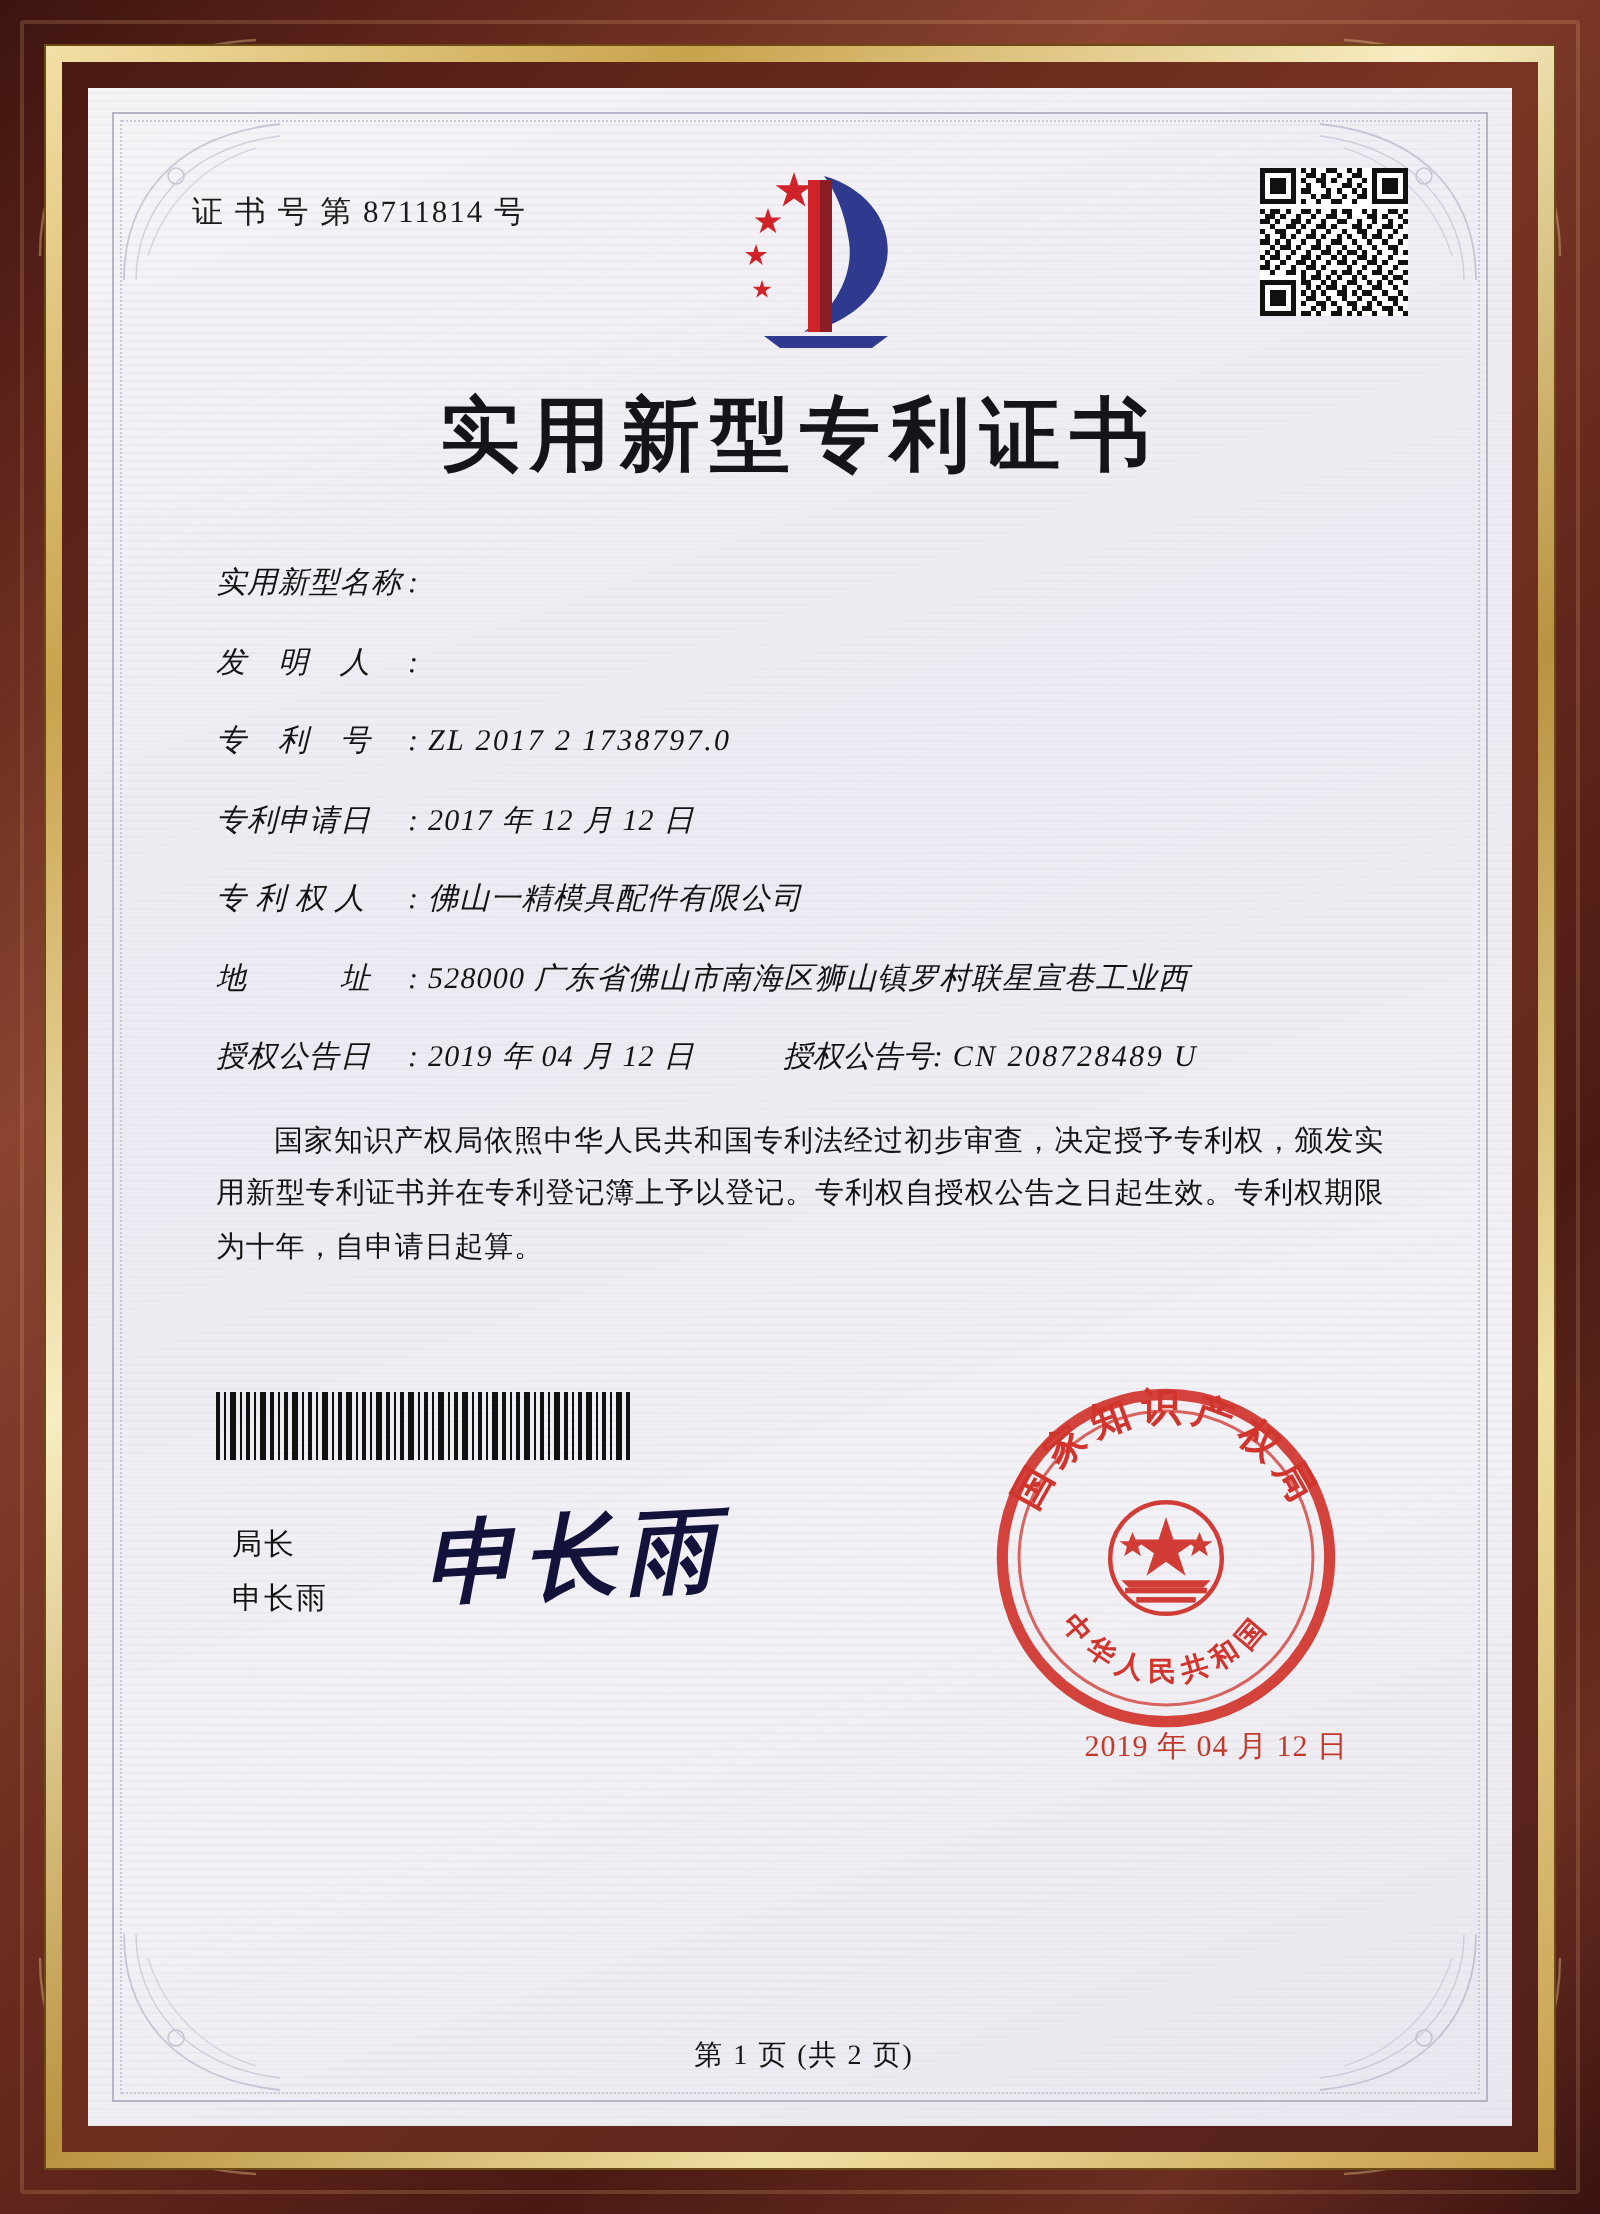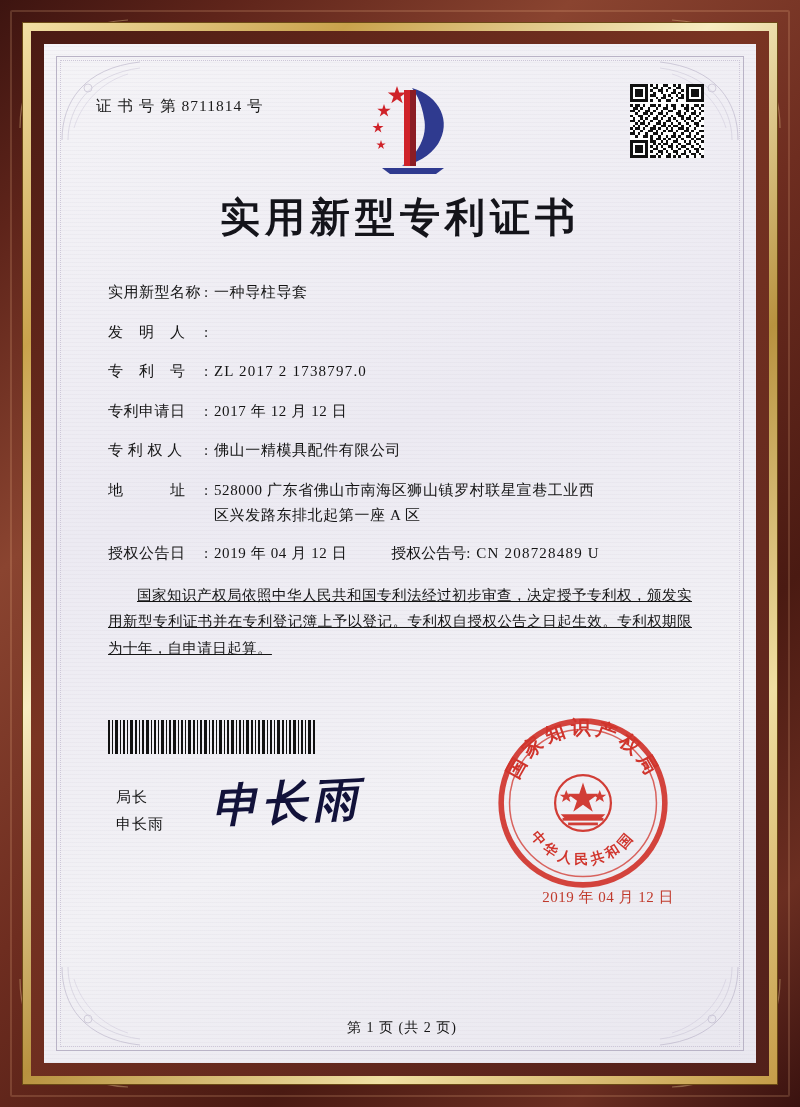--- a/index.html
+++ b/index.html
@@ -145,20 +145,21 @@
     font-weight: bold;
     letter-spacing: 5px;
     color: #14141a;
     font-family: Liberation Serif, serif;
   }
 
   
   .fields {
     margin-top: 36px;
     padding: 0 16px 0 18px;
+    font-style: italic;
   }
   .field-row {
     display: flex;
     align-items: flex-start;
     margin-bottom: 17px;
     font-size: 15px;
     color: #141414;
     line-height: 1.5;
   }
   .field-label {
@@ -202,21 +203,20 @@
     padding: 0 18px;
     font-size: 14.5px;
     line-height: 1.85;
     color: #141414;
     text-align: justify;
     letter-spacing: 0.4px;
   }
   .body-text p {
     margin: 0 0 2px 0;
     text-indent: 2em;
-    text-decoration: underline;
   }
 
   
   .lower-area {
     position: relative;
     margin-top: 58px;
     height: 200px;
     padding: 0 18px;
   }
   .barcode {
@@ -608,21 +608,20 @@
             </svg>
           </div>
 
           <div class="doc-title">实用新型专利证书</div>
 
           <div class="fields">
 
             <div class="field-row">
               <span class="field-label">实用新型名称</span>
               <span class="field-colon">:</span>
-              <span class="field-value">一种导柱导套</span>
             </div>
 
             <div class="field-row">
               <span class="field-label">发　明　人</span>
               <span class="field-colon">:</span>
             </div>
 
             <div class="field-row">
               <span class="field-label">专　利　号</span>
               <span class="field-colon">:</span>
@@ -640,21 +639,20 @@
               <span class="field-colon">:</span>
               <span class="field-value">佛山一精模具配件有限公司</span>
             </div>
 
             <div class="field-row">
               <span class="field-label">地　　　址</span>
               <span class="field-colon">:</span>
               <span class="field-value">528000  广东省佛山市南海区狮山镇罗村联星宣巷工业西</span>
             </div>
 
-            <div class="addr-second-line">区兴发路东排北起第一座 A 区</div>
 
             <div class="field-row inline-two">
               <span class="field-label">授权公告日</span>
               <span class="field-colon">:</span>
               <span class="field-value">2019 年 04 月 12 日</span>
               <span class="second-label">授权公告号</span>
               <span class="field-colon">:</span>
               <span class="field-value mono">CN 208728489 U</span>
             </div>
           </div>

